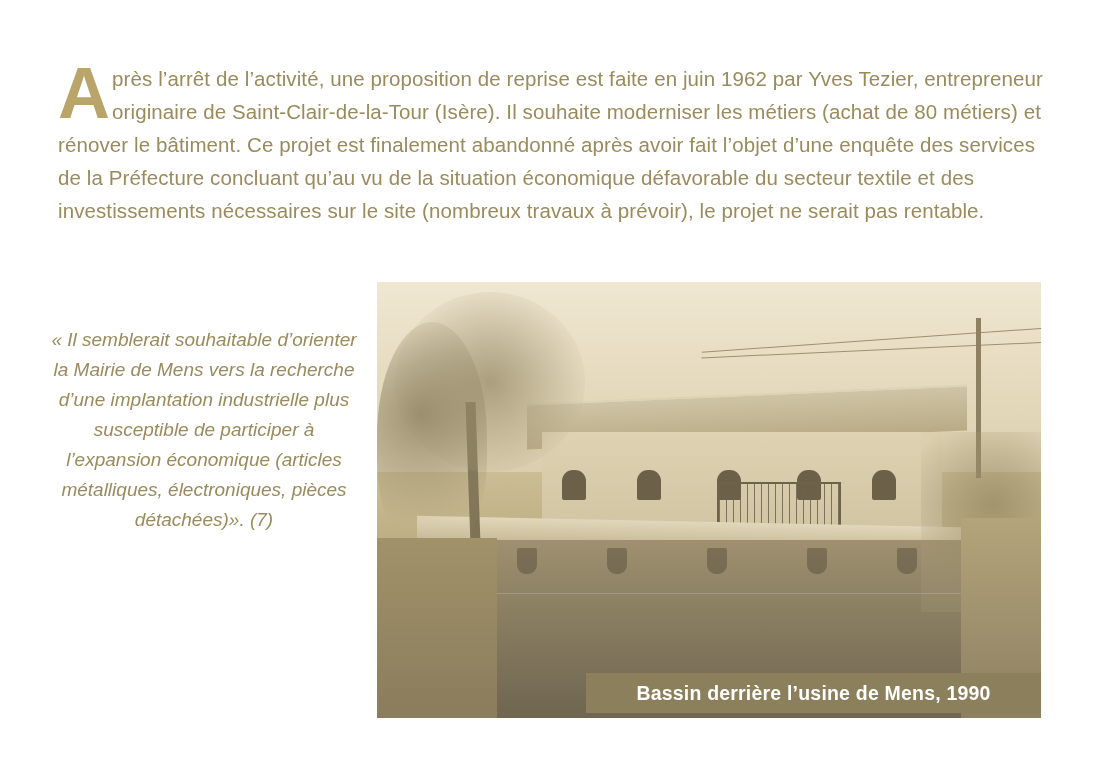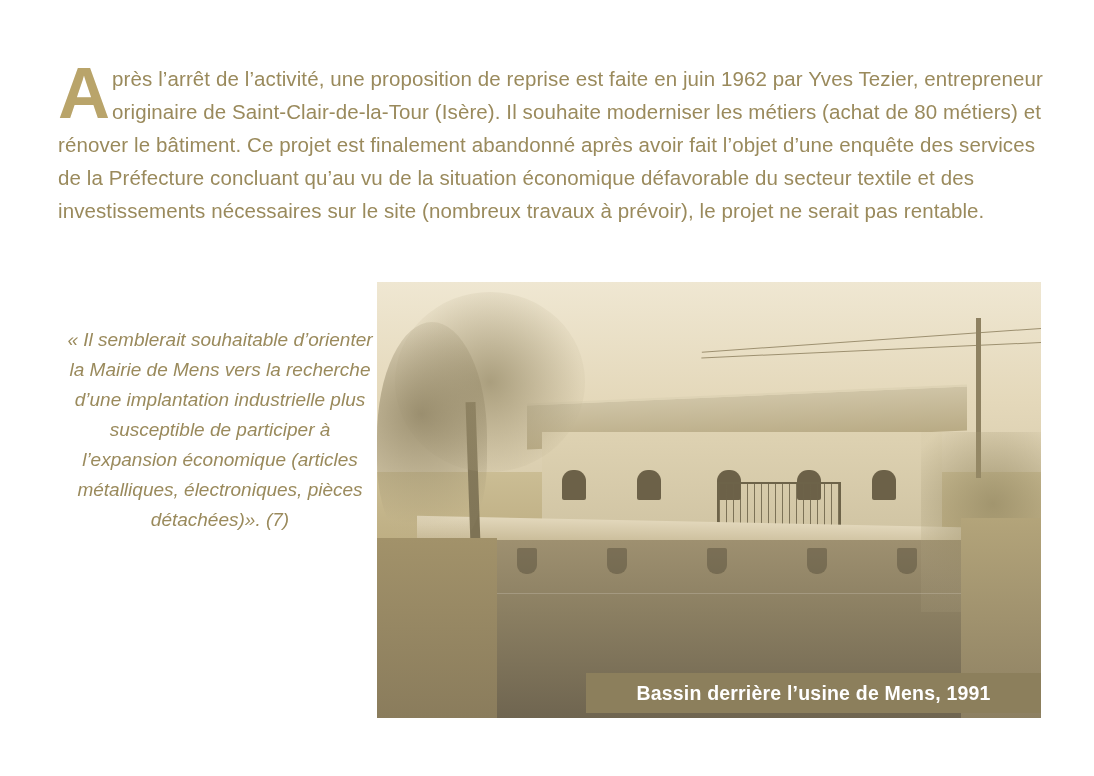--- a/index.html
+++ b/index.html
@@ -40,21 +40,21 @@
     font-weight: 700;
     color: #b9a46a;
     margin: 0 2px 0 0;
     padding: 0;
     font-family: "Liberation Sans", sans-serif;
   }
 
   
   .quote {
     position: absolute;
-    left: 60px;
+    left: 44px;
     top: 325px;
     width: 320px;
     text-align: center;
     font-style: italic;
     font-size: 19px;
     line-height: 30px;
     color: #9a8a5c;
   }
 
   
@@ -286,15 +286,15 @@
     </div>
 
     <div class="tree-trunk"></div>
     <div class="tree-crown"></div>
     <div class="tree2"></div>
     <div class="shrub-right"></div>
     <div class="gravel"></div>
     <div class="bank-right"></div>
   </div>
 
-  <div class="caption">Bassin derrière l’usine de Mens, 1991</div>
+  <div class="caption">Bassin derrière l’usine de Mens, 1990</div>
 
 </div>
 
 </body></html>

